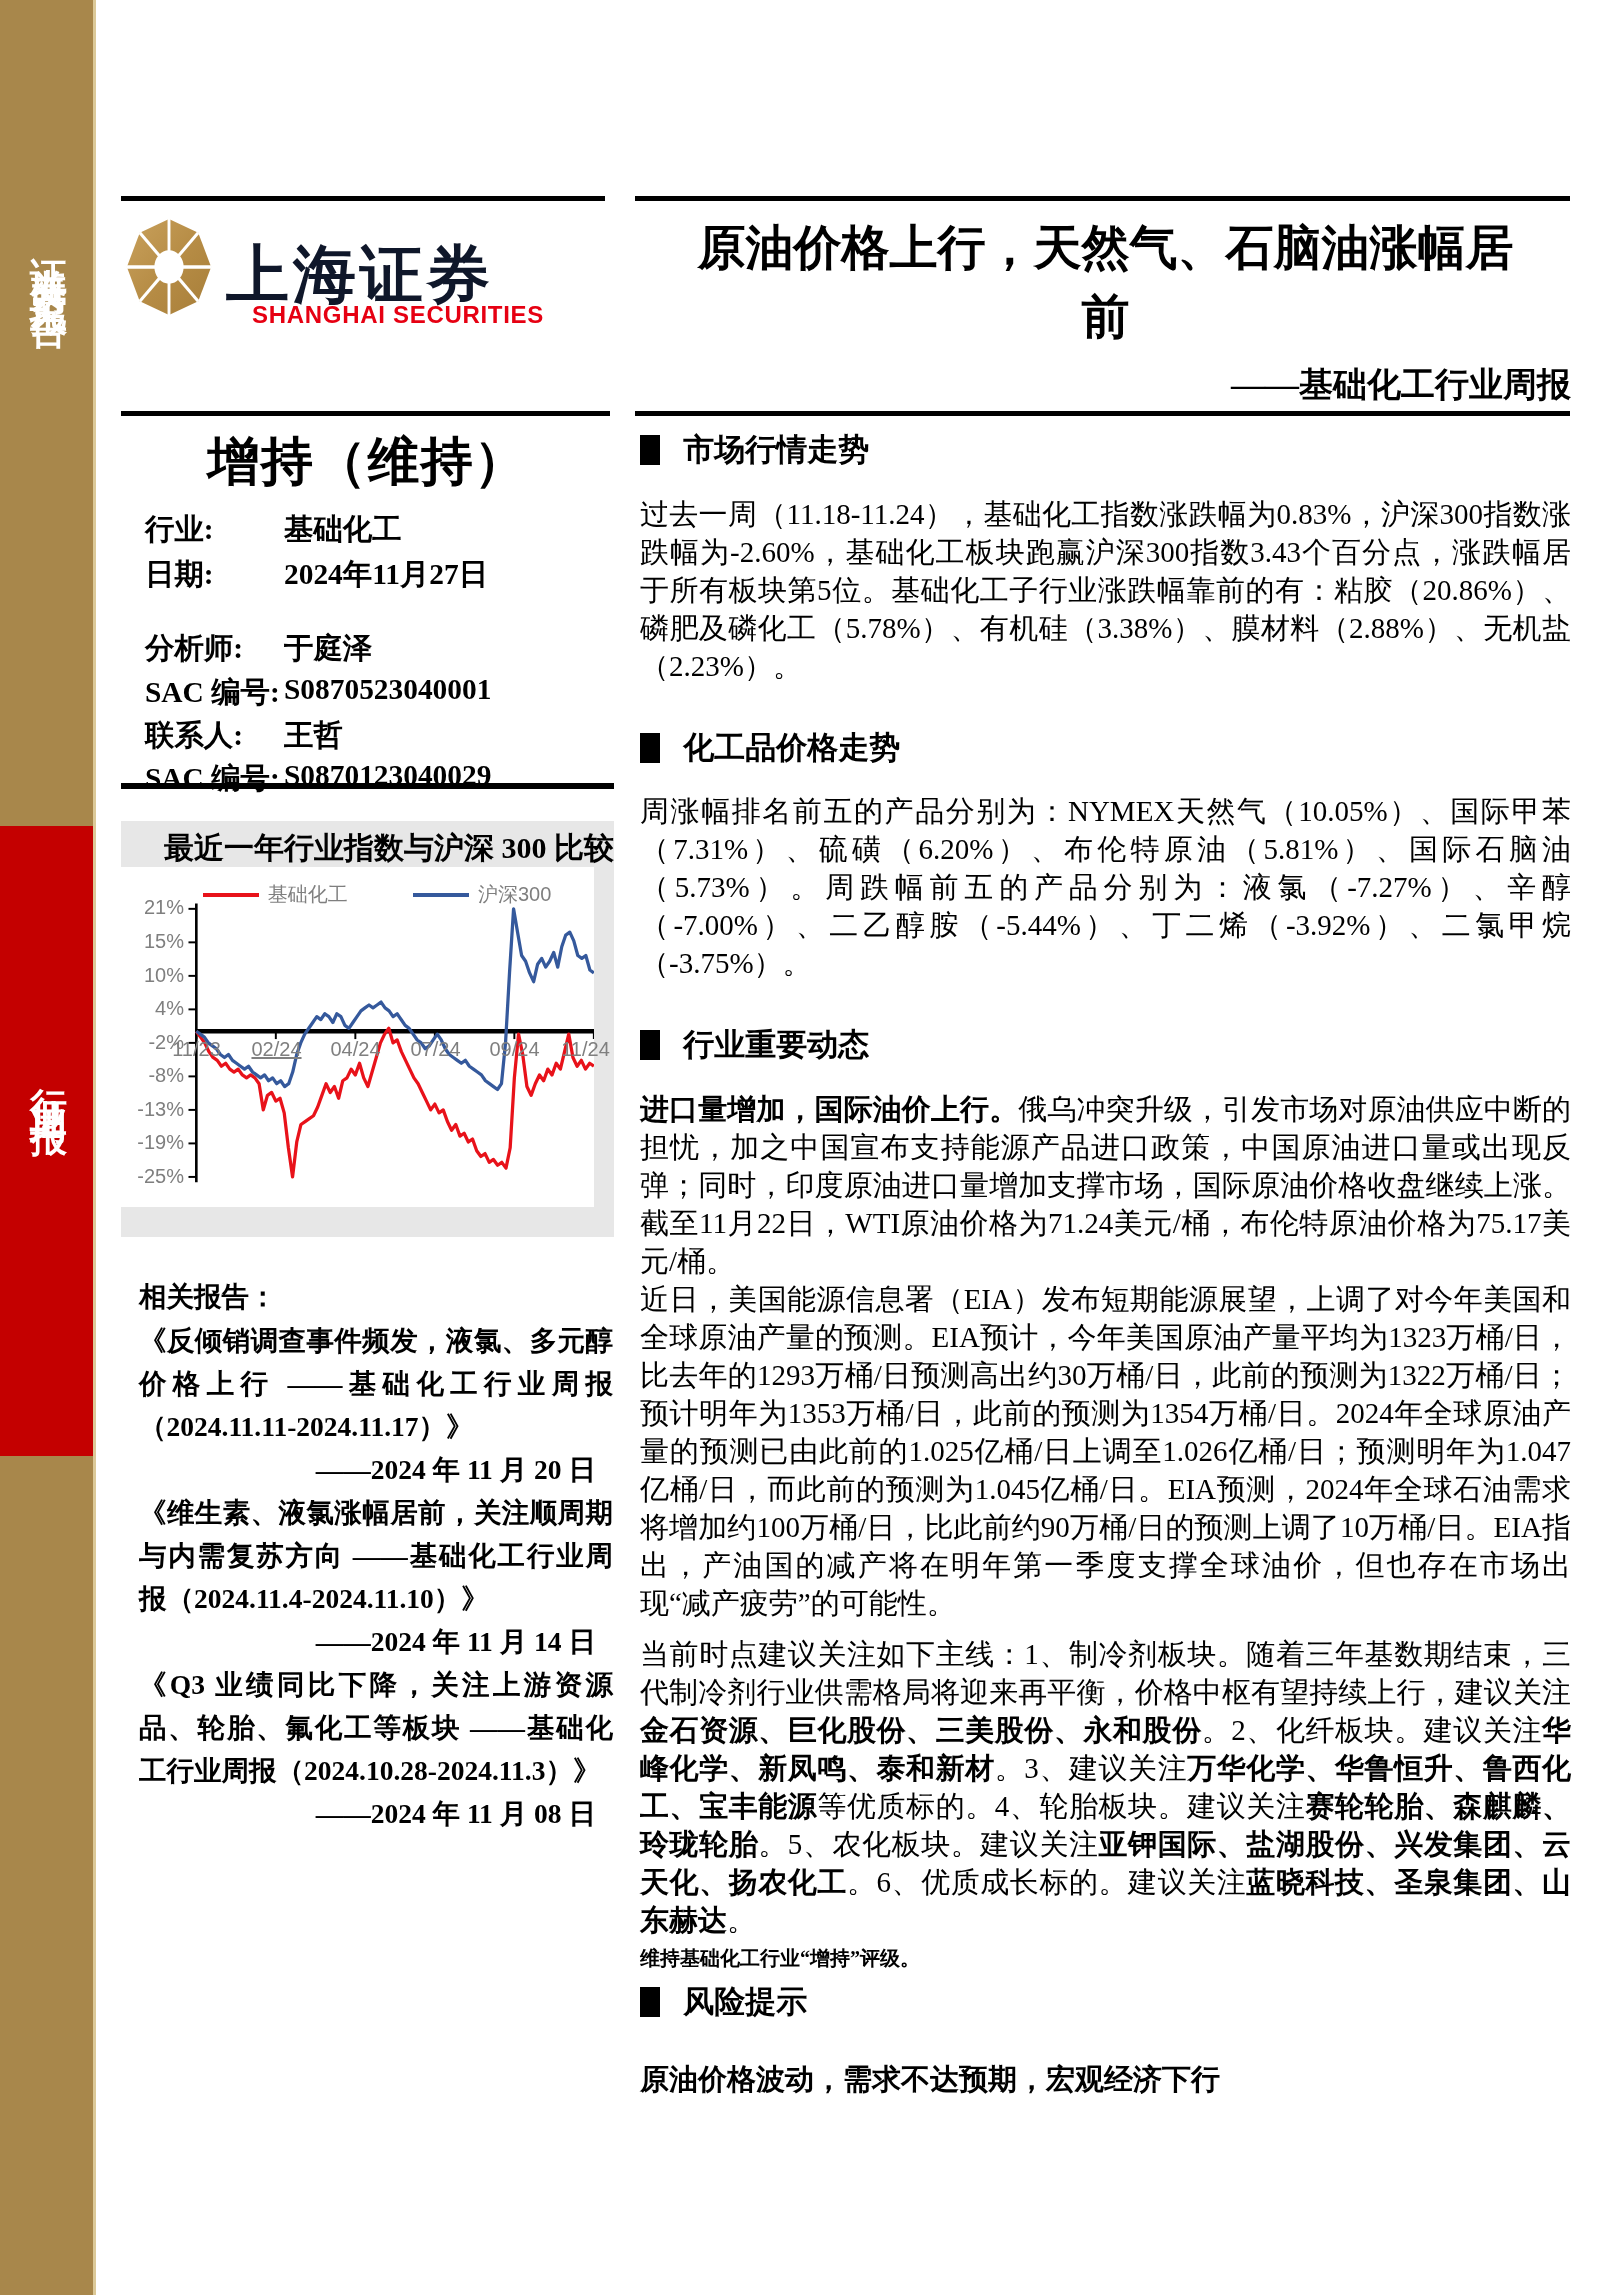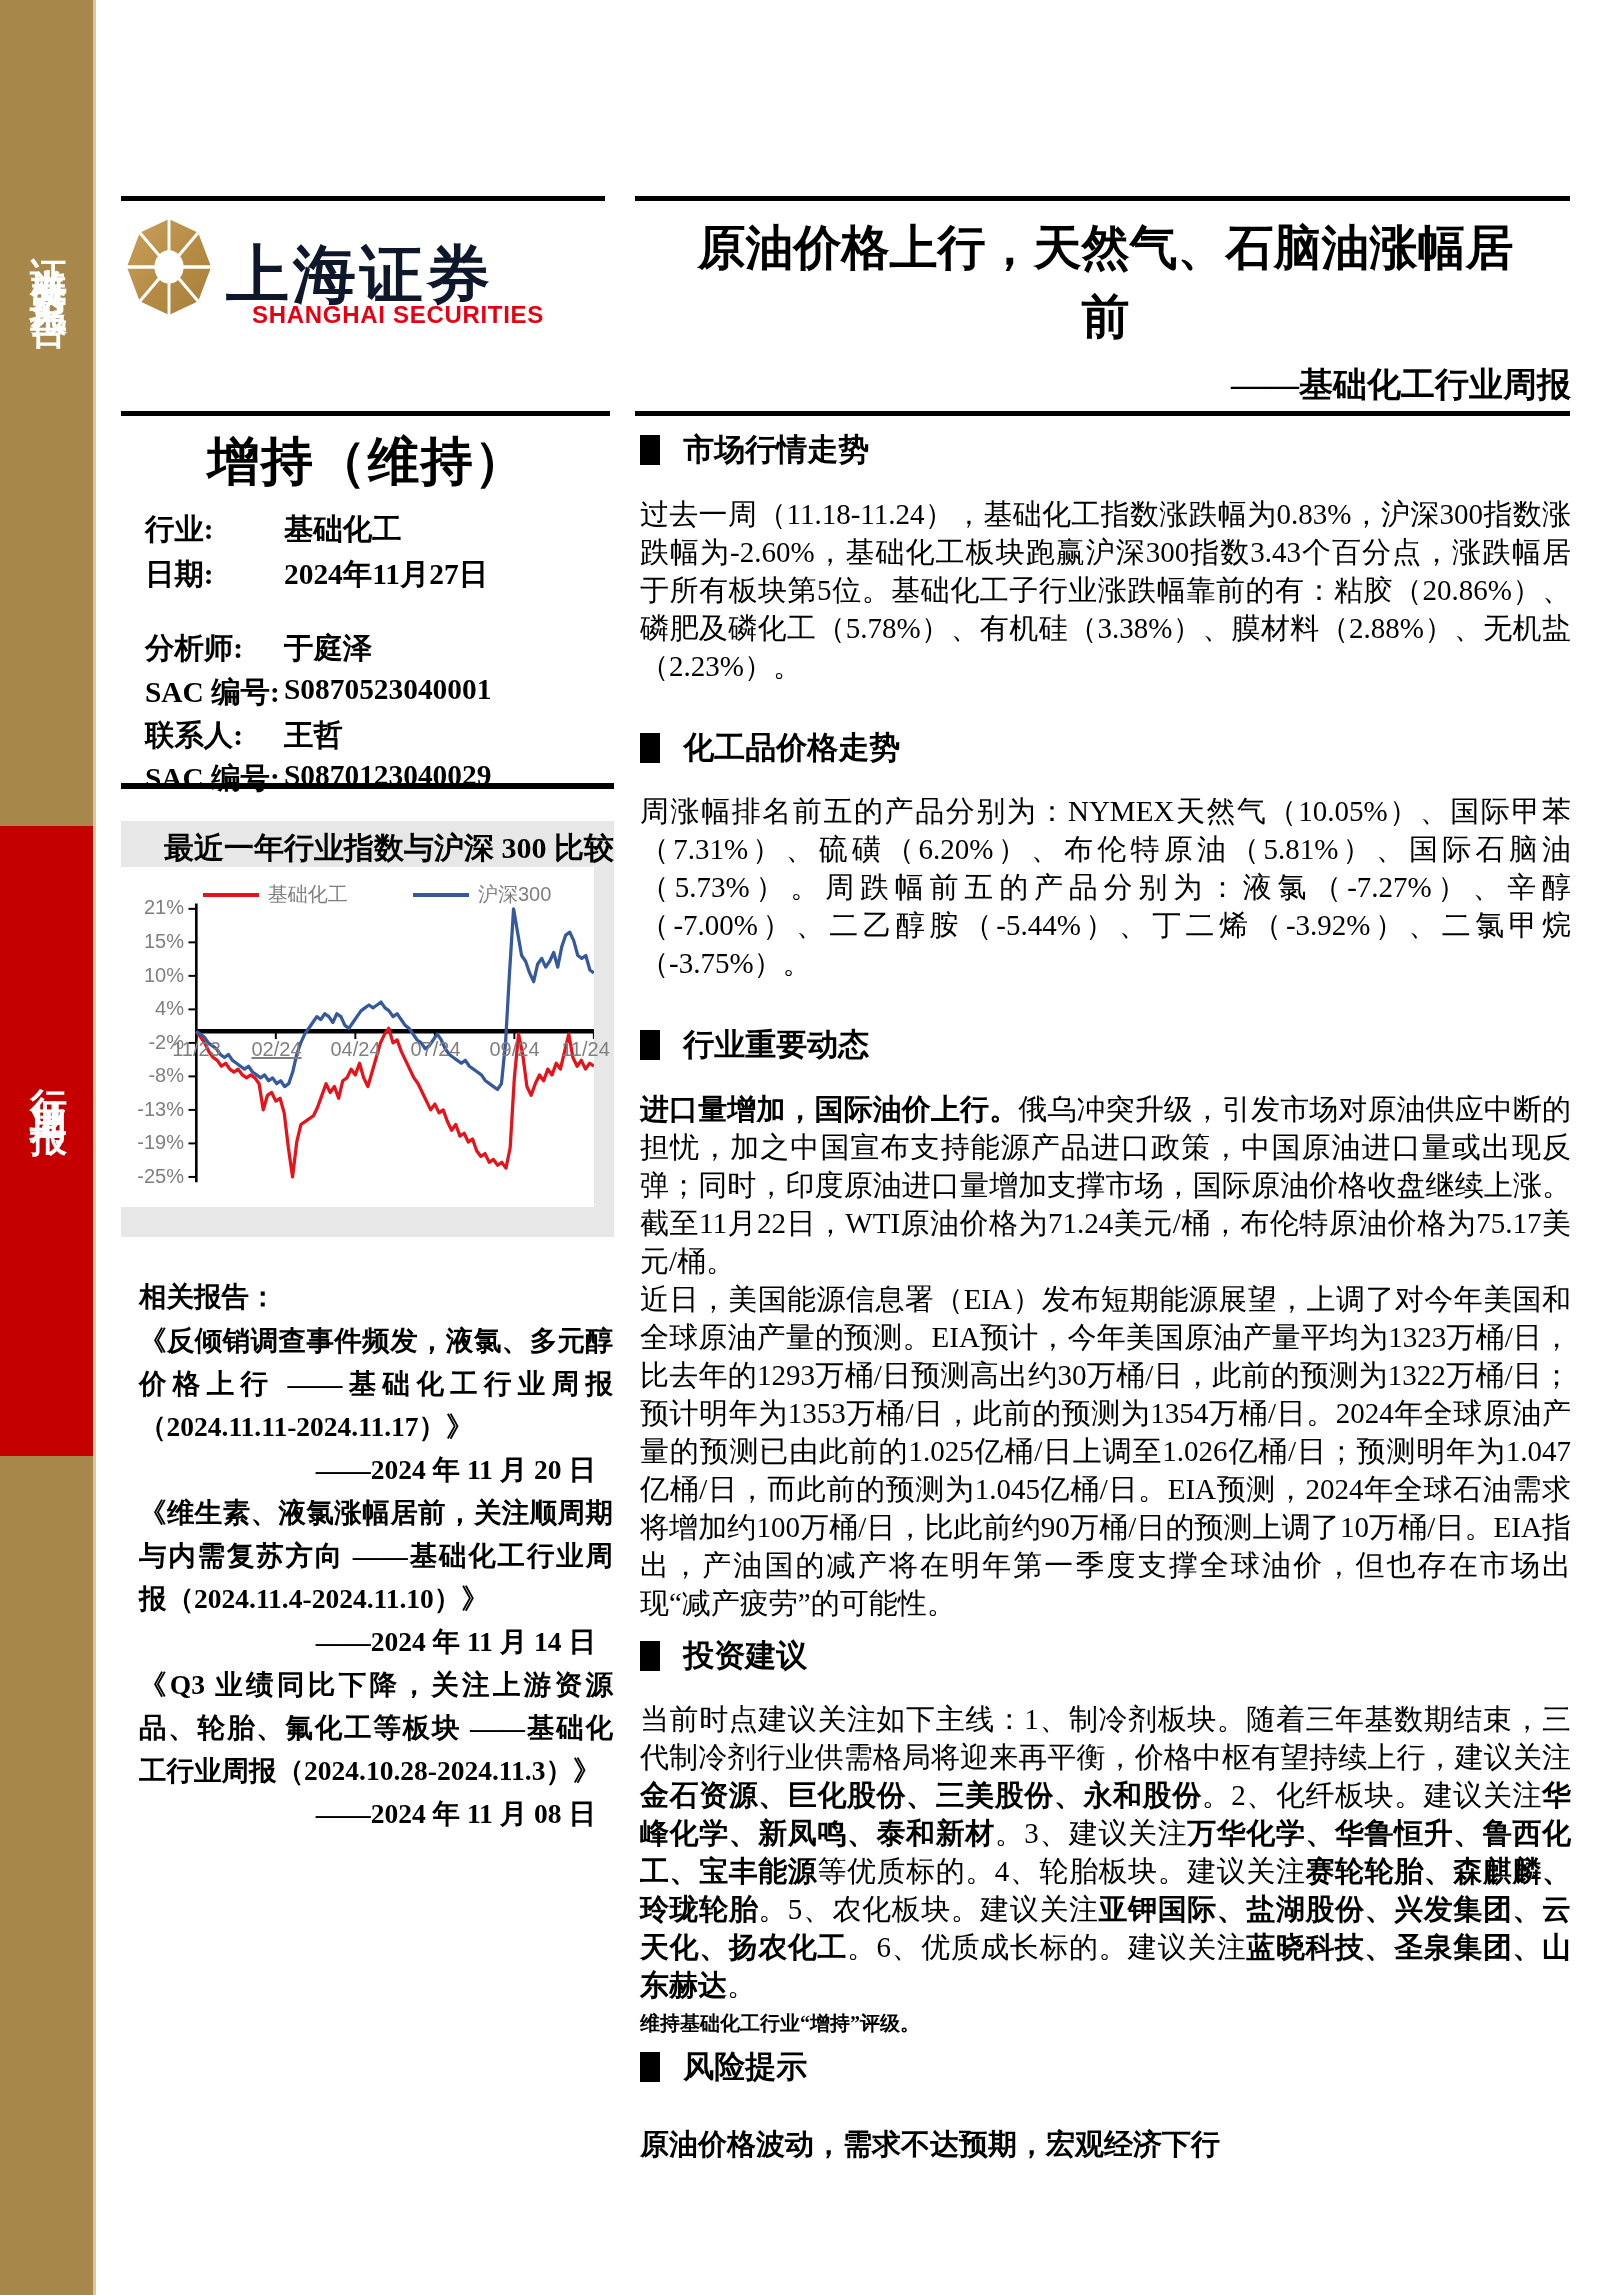--- a/index.html
+++ b/index.html
@@ -221,24 +221,20 @@
     </div>
     <p class="body-text">周涨幅排名前五的产品分别为：NYMEX天然气（10.05%）、国际甲苯（7.31%）、硫磺（6.20%）、布伦特原油（5.81%）、国际石脑油（5.73%）。周跌幅前五的产品分别为：液氯（-7.27%）、辛醇（-7.00%）、二乙醇胺（-5.44%）、丁二烯（-3.92%）、二氯甲烷（-3.75%）。</p>
 
     <div class="sec">
       <span class="bullet"></span>
       <span>行业重要动态</span>
     </div>
     <p class="body-text tight"><span class="bold">进口量增加，国际油价上行。</span><span>俄乌冲突升级，引发市场对原油供应中断的担忧，加之中国宣布支持能源产品进口政策，中国原油进口量或出现反弹；同时，印度原油进口量增加支撑市场，国际原油价格收盘继续上涨。截至11月22日，WTI原油价格为71.24美元/桶，布伦特原油价格为75.17美元/桶。</span></p>
     <p class="body-text small-gap">近日，美国能源信息署（EIA）发布短期能源展望，上调了对今年美国和全球原油产量的预测。EIA预计，今年美国原油产量平均为1323万桶/日，比去年的1293万桶/日预测高出约30万桶/日，此前的预测为1322万桶/日；预计明年为1353万桶/日，此前的预测为1354万桶/日。2024年全球原油产量的预测已由此前的1.025亿桶/日上调至1.026亿桶/日；预测明年为1.047亿桶/日，而此前的预测为1.045亿桶/日。EIA预测，2024年全球石油需求将增加约100万桶/日，比此前约90万桶/日的预测上调了10万桶/日。EIA指出，产油国的减产将在明年第一季度支撑全球油价，但也存在市场出现“减产疲劳”的可能性。</p>
 
-    <div class="sec">
-      <span class="bullet"></span>
-      <span>投资建议</span>
-    </div>
     <p class="body-text tight"><span>当前时点建议关注如下主线：1、制冷剂板块。随着三年基数期结束，三代制冷剂行业供需格局将迎来再平衡，价格中枢有望持续上行，建议关注</span><span class="bold">金石资源、巨化股份、三美股份、永和股份</span><span>。2、化纤板块。建议关注</span><span class="bold">华峰化学、新凤鸣、泰和新材</span><span>。3、建议关注</span><span class="bold">万华化学、华鲁恒升、鲁西化工、宝丰能源</span><span>等优质标的。4、轮胎板块。建议关注</span><span class="bold">赛轮轮胎、森麒麟、玲珑轮胎</span><span>。5、农化板块。建议关注</span><span class="bold">亚钾国际、盐湖股份、兴发集团、云天化、扬农化工</span><span>。6、优质成长标的。建议关注</span><span class="bold">蓝晓科技、圣泉集团、山东赫达</span><span>。</span></p>
     <p class="concl">维持基础化工行业“增持”评级。</p>
 
     <div class="sec">
       <span class="bullet"></span>
       <span>风险提示</span>
     </div>
     <p class="body-text bold" style="margin-top:37px;">原油价格波动，需求不达预期，宏观经济下行</p>
 
   </div>

